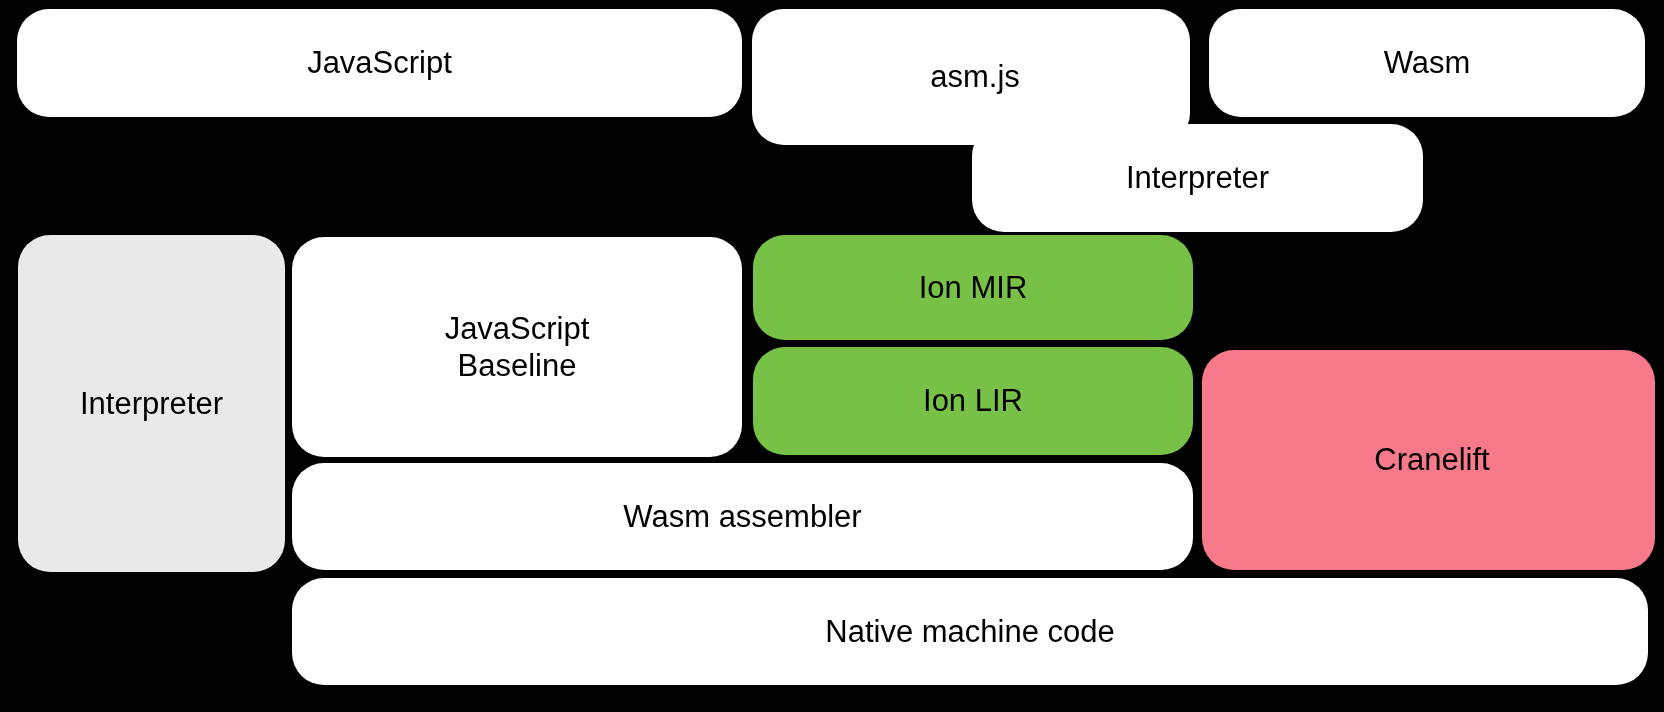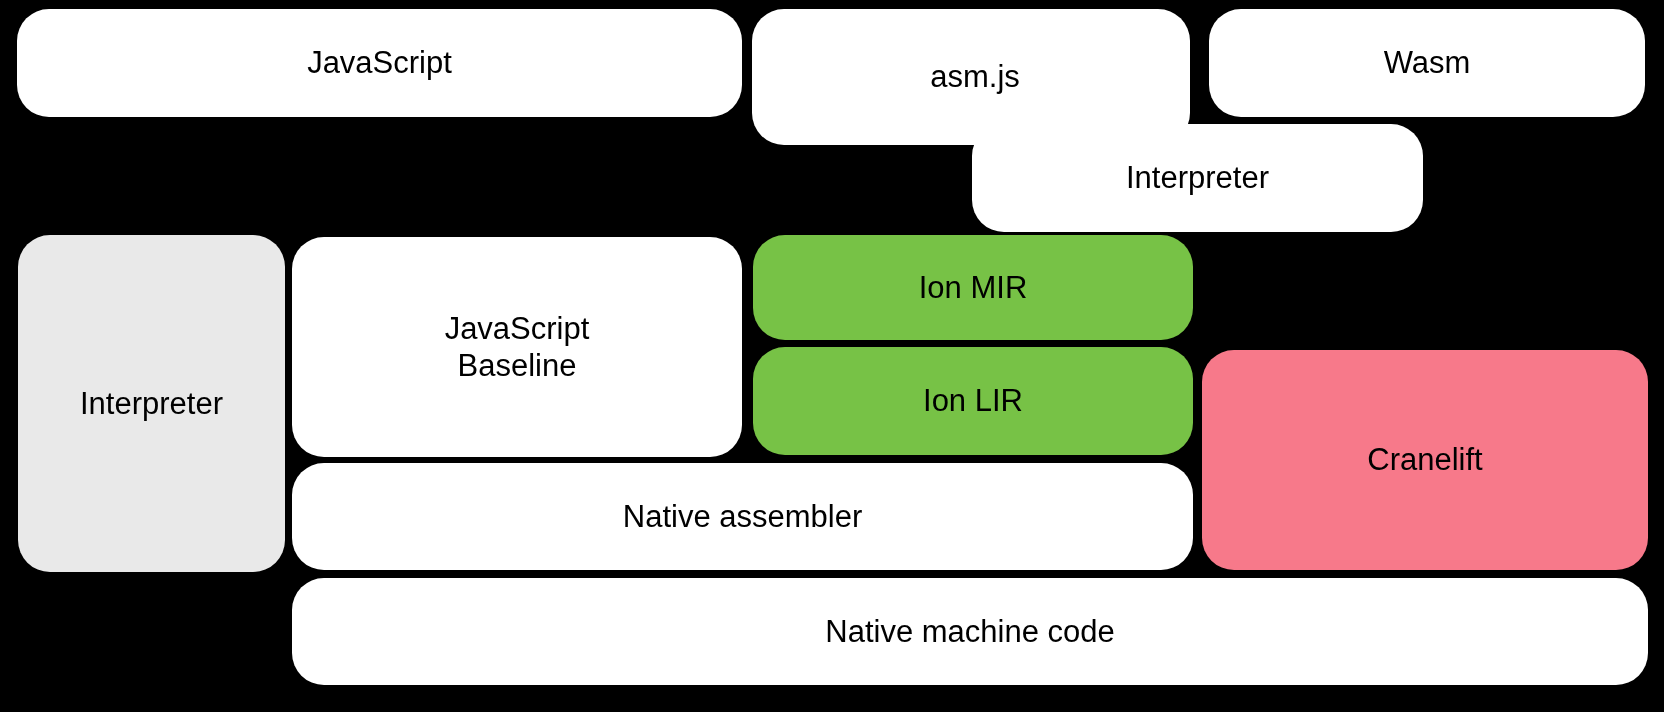--- a/index.html
+++ b/index.html
@@ -41,21 +41,21 @@
   
   .b-javascript   { left: 17px;   top: 9px;   width: 725px;  height: 108px; }
   .b-asmjs        { left: 752px;  top: 9px;   width: 430px;  height: 136px; padding-left: 8px; }
   .b-wasm         { left: 1209px; top: 9px;   width: 436px;  height: 108px; }
   .b-bytecode     { left: 17px;   top: 124px; width: 936px;  height: 108px; }
   .b-baldrmonkey  { left: 972px;  top: 124px; width: 451px;  height: 108px; }
   .b-interpreter  { left: 18px;   top: 235px; width: 267px;  height: 337px; }
   .b-baseline     { left: 292px;  top: 237px; width: 450px;  height: 220px; }
   .b-ion-mir      { left: 753px;  top: 235px; width: 440px;  height: 105px; }
   .b-ion-lir      { left: 753px;  top: 347px; width: 440px;  height: 108px; }
-  .b-cranelift    { left: 1202px; top: 350px; width: 446px;  height: 220px; }
+  .b-cranelift    { left: 1202px; top: 350px; width: 446px;  height: 220px; padding-left: 7px; }
   .b-macro        { left: 292px;  top: 463px; width: 901px;  height: 107px; }
   .b-native       { left: 292px;  top: 578px; width: 1356px; height: 107px; }
 </style>
 </head>
 <body>
 
 <div class="diagram">
 
   <div class="box b-javascript">
     <span>JavaScript</span>
@@ -89,20 +89,20 @@
 
   <div class="box green b-ion-lir">
     <span>Ion LIR</span>
   </div>
 
   <div class="box pink b-cranelift">
     <span>Cranelift</span>
   </div>
 
   <div class="box b-macro">
-    <span>Native assembler</span>
+    <span>Wasm assembler</span>
   </div>
 
   <div class="box b-native">
     <span>Native machine code</span>
   </div>
 
 </div>
 
 </body></html>

